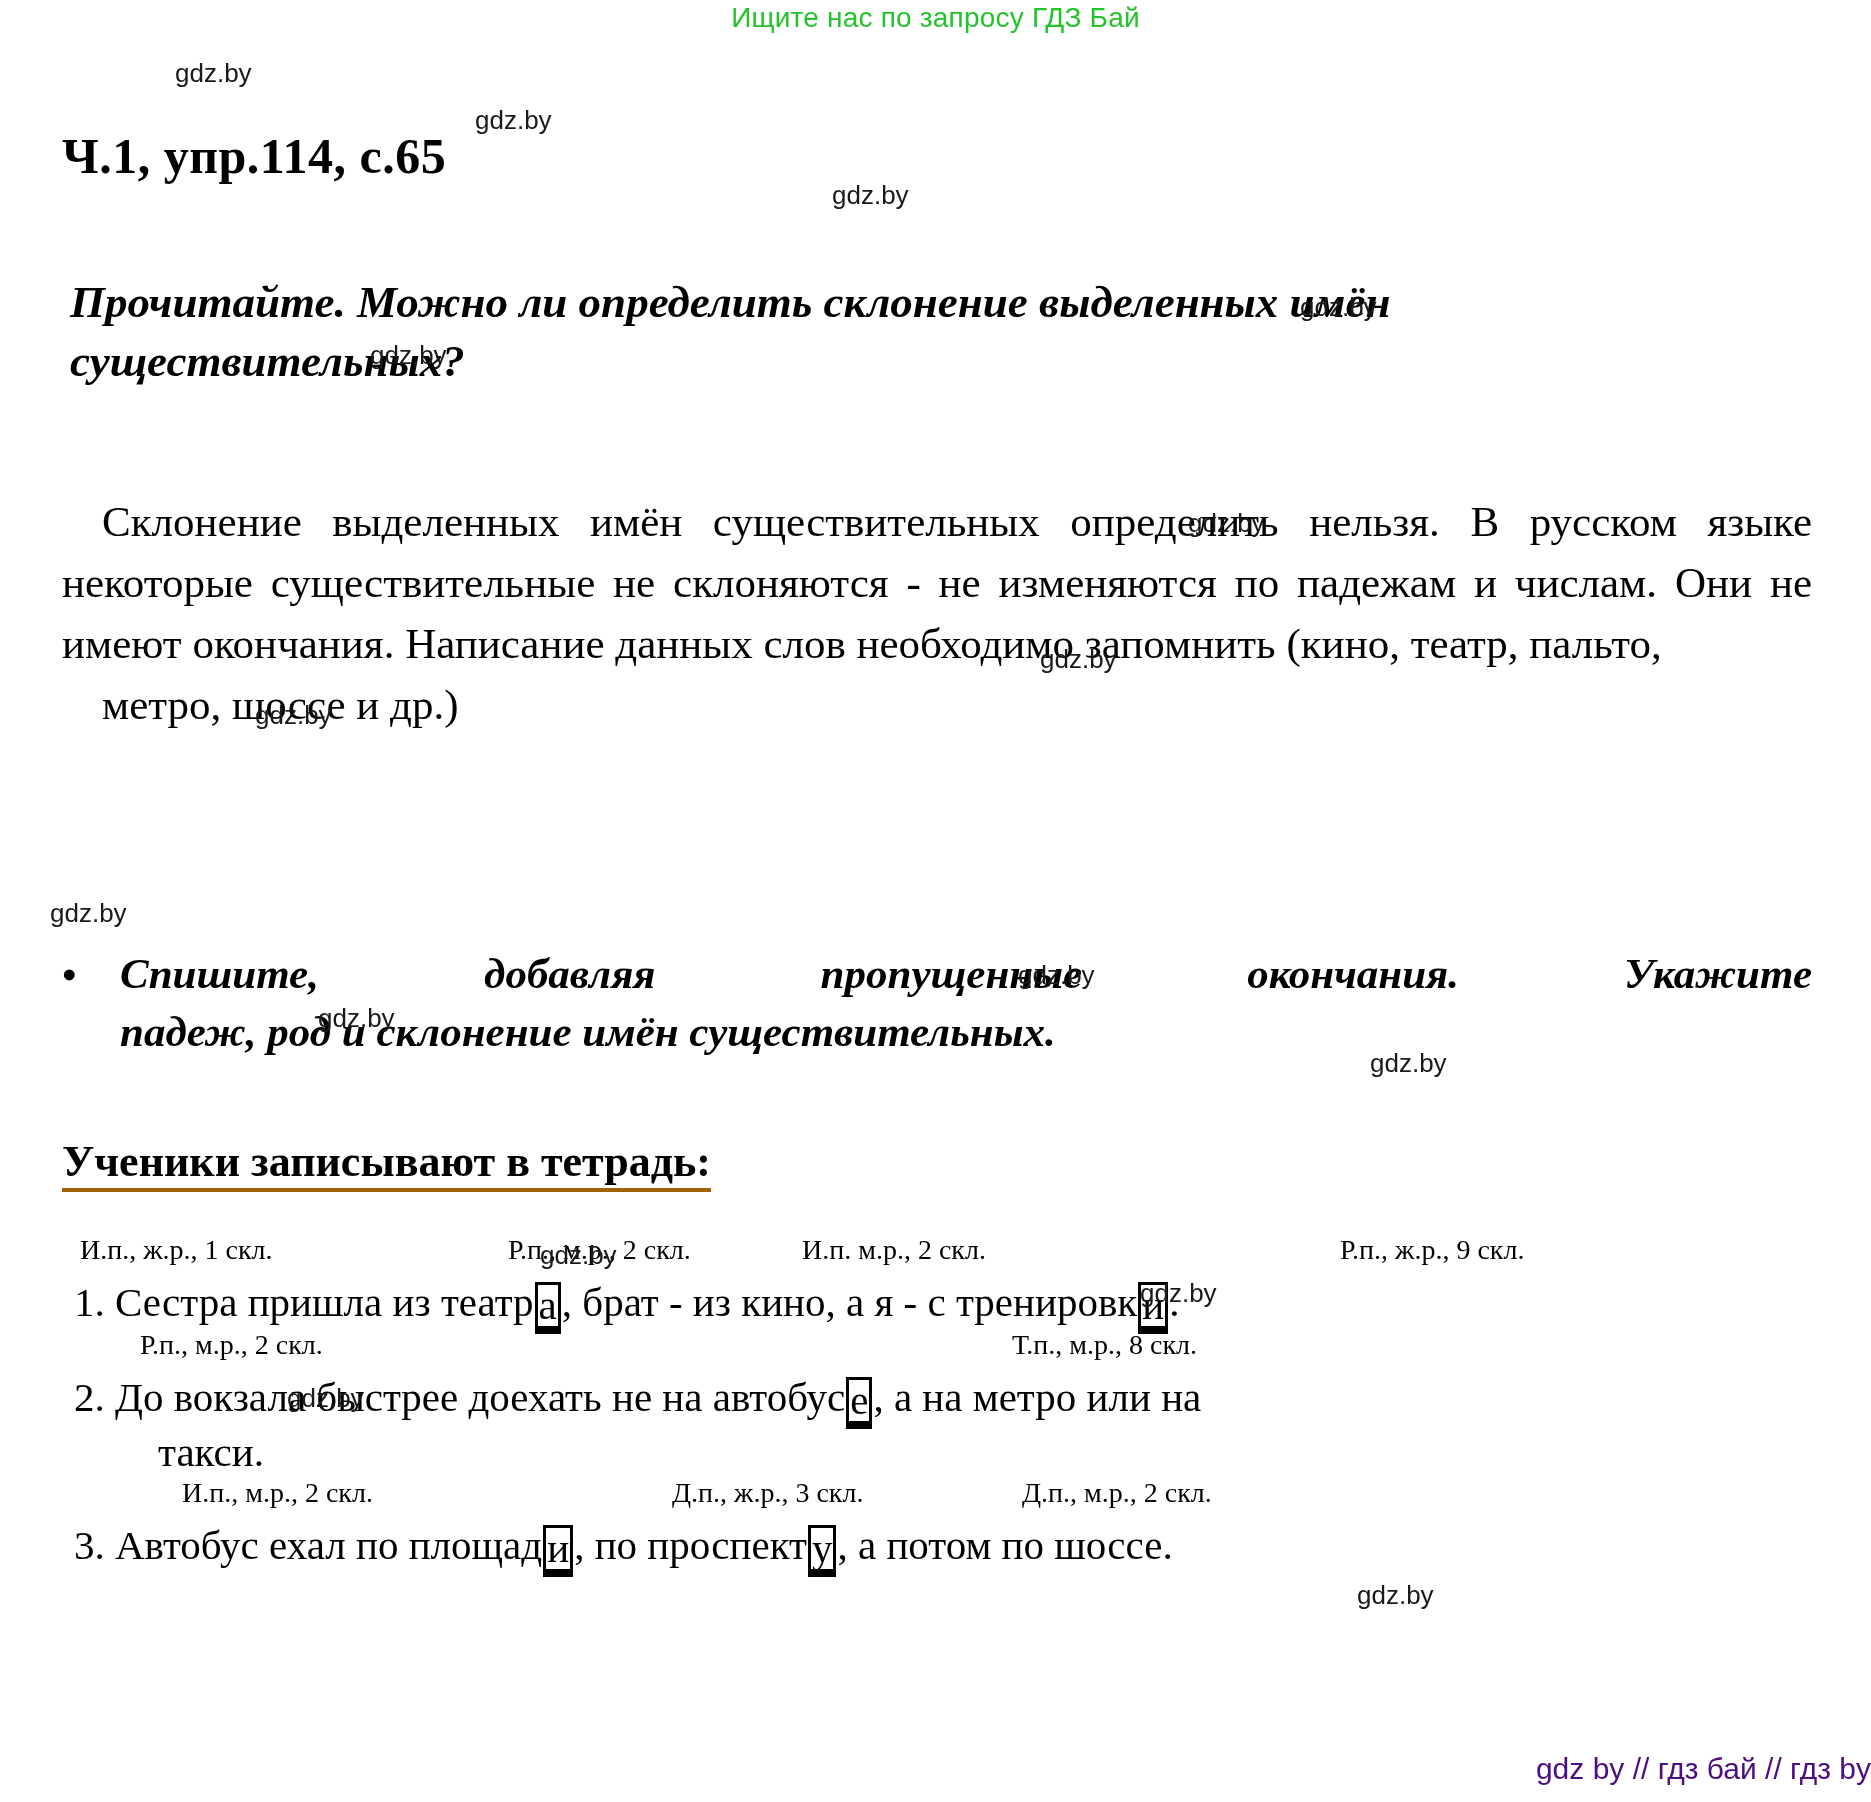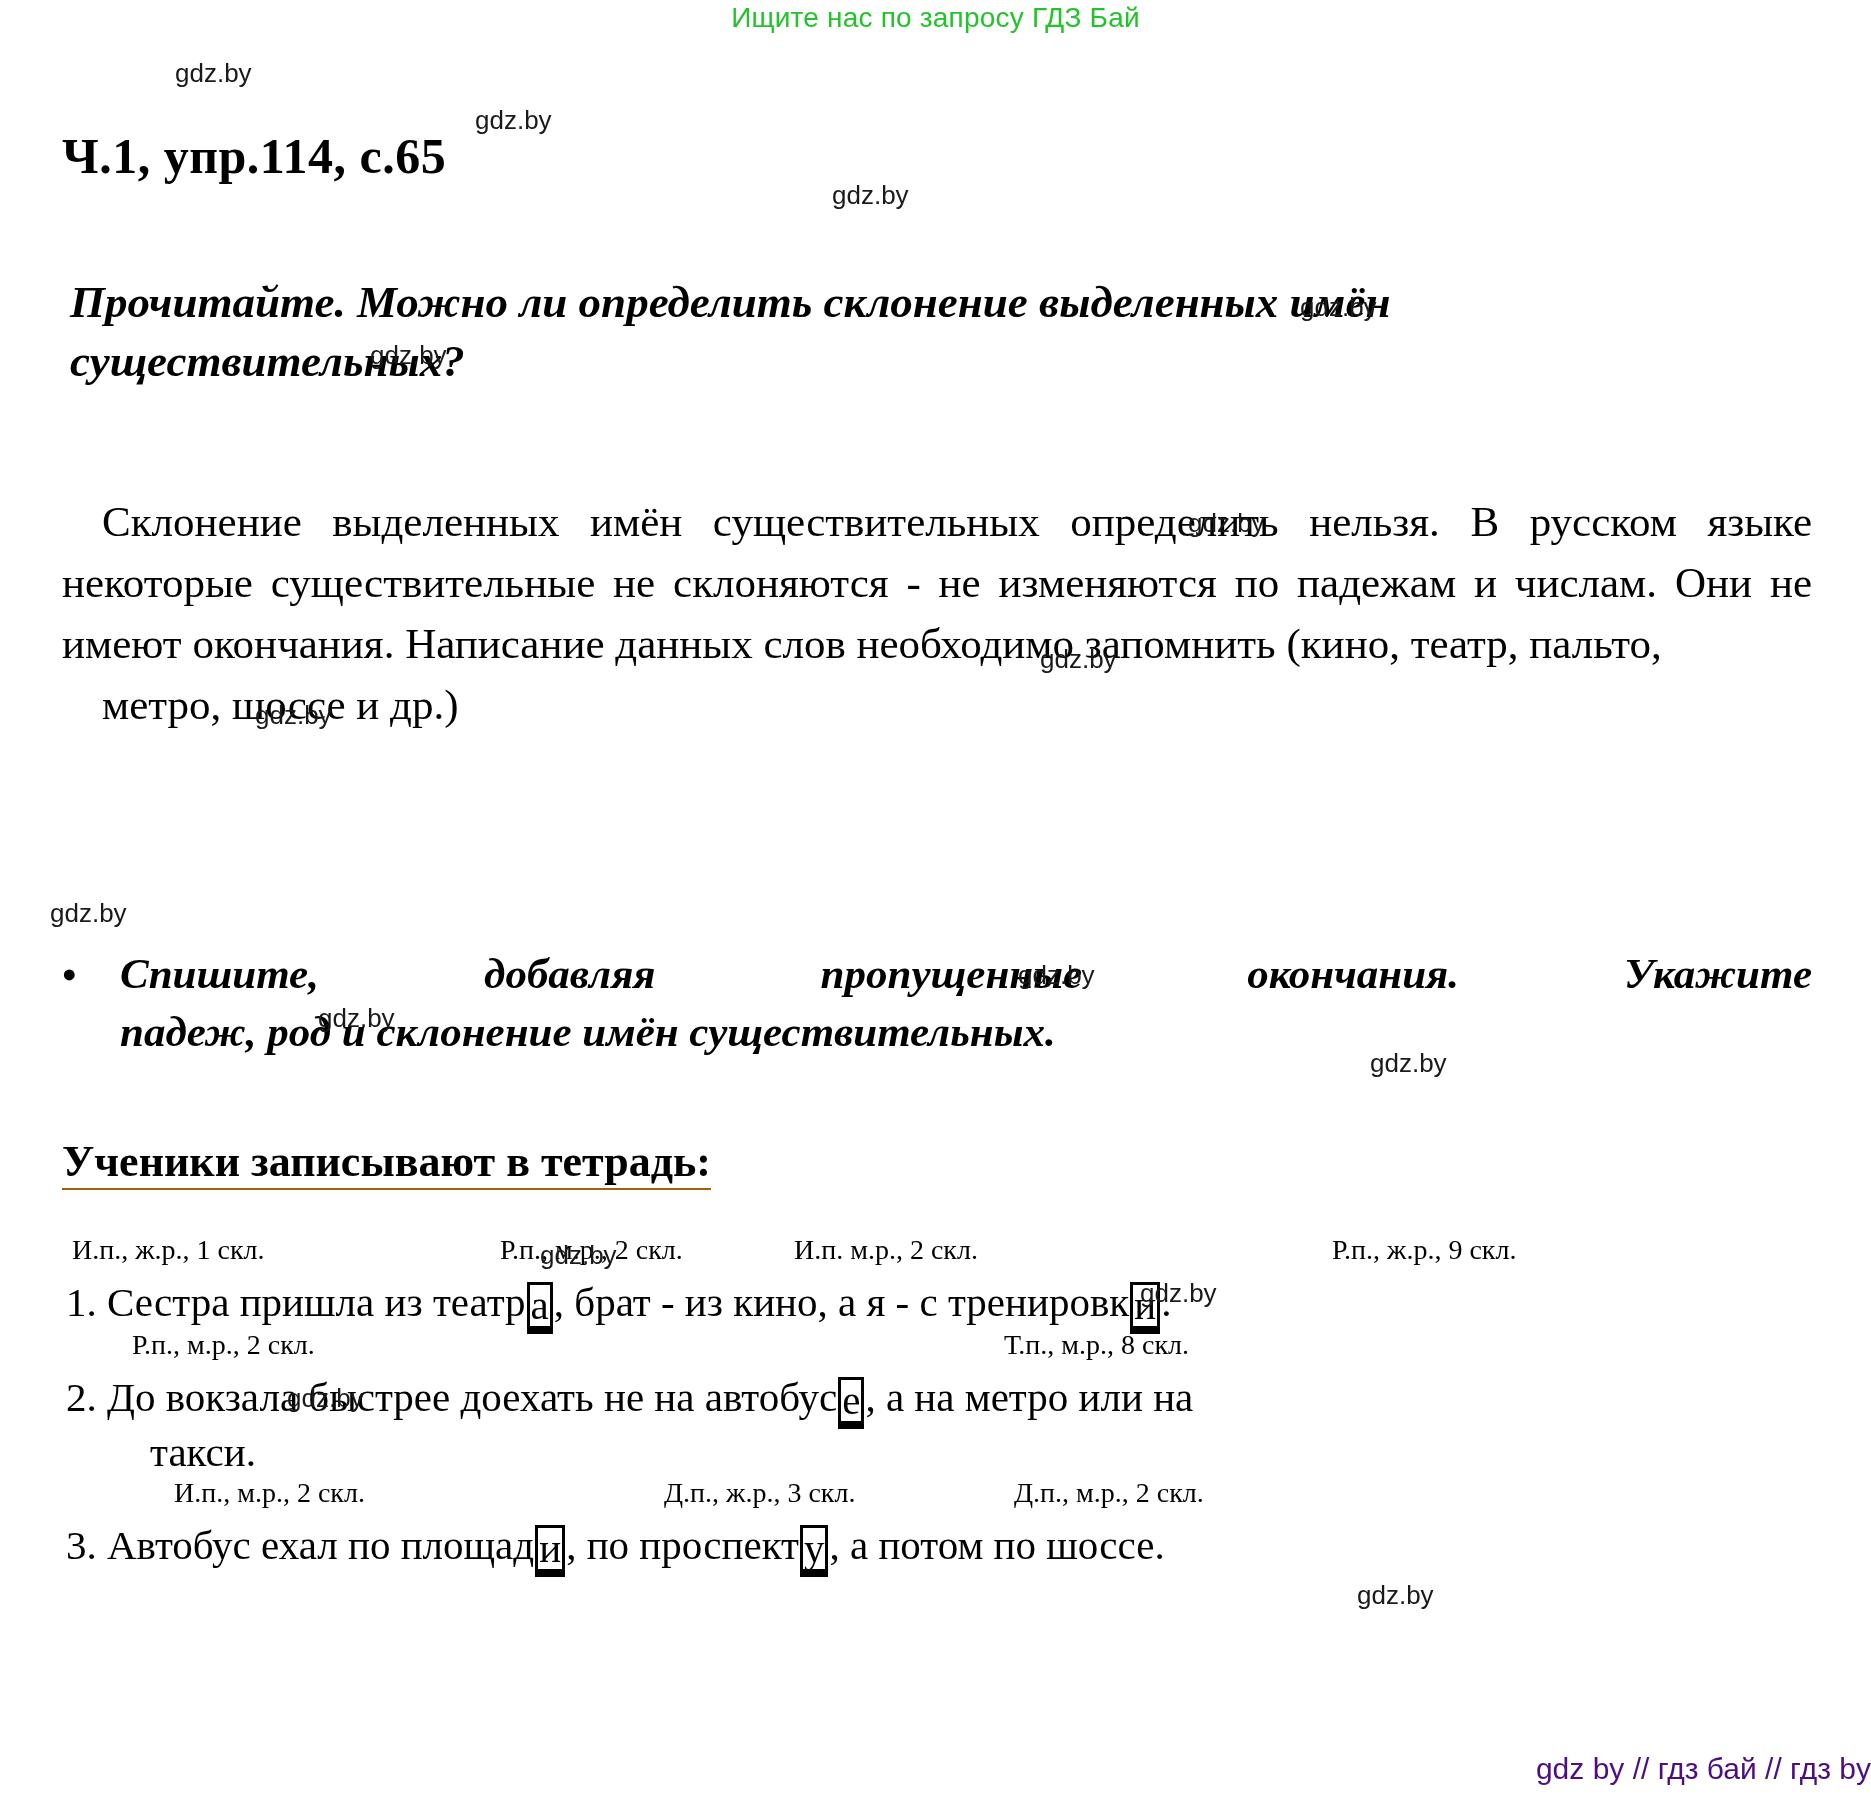--- a/index.html
+++ b/index.html
@@ -98,30 +98,30 @@
   #task .body .l1 { text-align: justify; text-align-last: justify; }
   #task .body .l2 { text-align: left; }
 
   
   #written-head {
     position: absolute;
     top: 1139px;
     left: 62px;
     font-size: 44px;
     font-weight: bold;
-    border-bottom: 2px solid #a16207;
+    border-bottom: 4px solid #a16207;
     padding-bottom: 2px;
     line-height: 1.06;
   }
 
   
   #sentences {
     position: absolute;
     top: 1236px;
-    left: 4px;
+    left: 12px;
     width: 1550px;
     font-size: 41px;
   }
   .grp { position: relative; }
   .marks { position: relative; height: 40px; }
   .mark {
     position: absolute;
     top: 0;
     font-size: 28px;
     white-space: nowrap;

